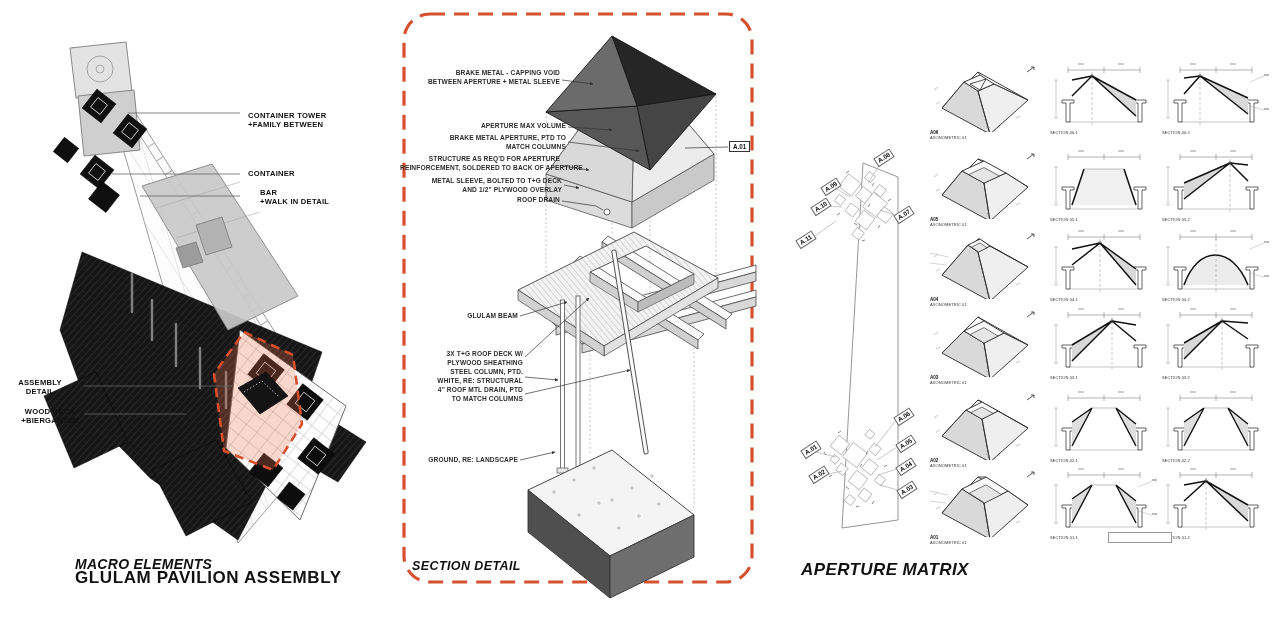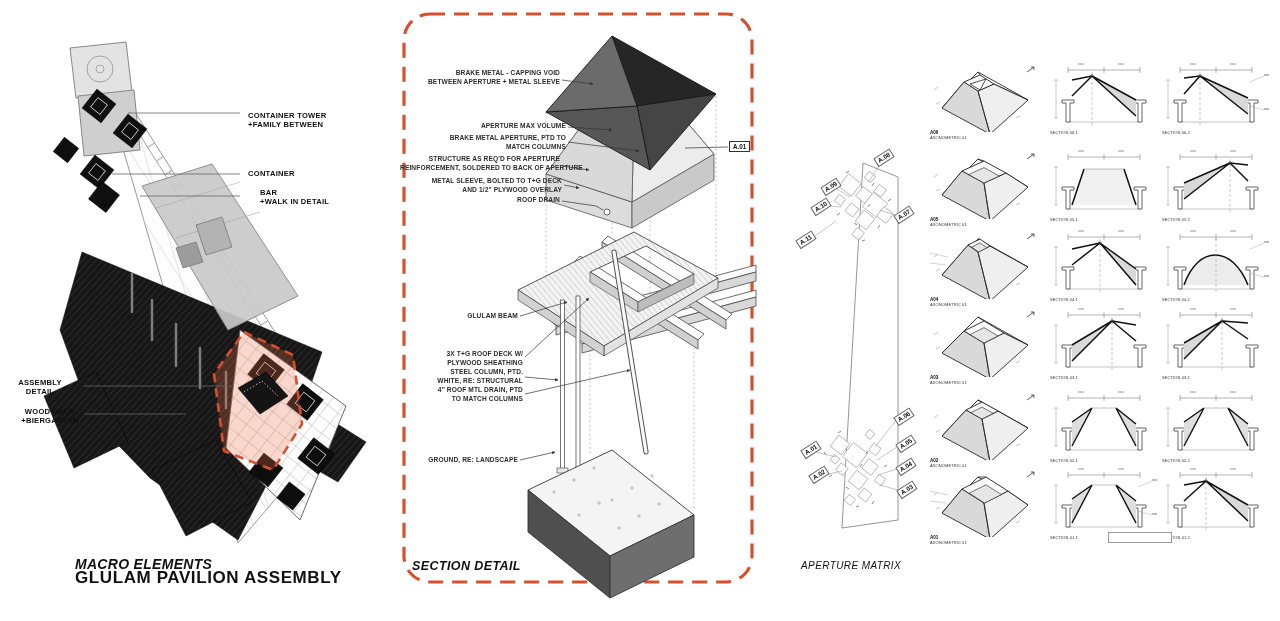--- a/index.html
+++ b/index.html
@@ -7,21 +7,21 @@
     width:1280px;height:621px;position:relative;background:#ffffff;overflow:hidden;
     font-family:"Liberation Sans",sans-serif;color:#1a1a1a;
   }
   .abs{position:absolute;}
   .lbl{position:absolute;font-weight:700;font-size:7.6px;line-height:8.6px;letter-spacing:.25px;color:#101010;white-space:nowrap;}
   .lbl.r{text-align:center;white-space:normal;}
   .ann{position:absolute;font-weight:700;font-size:6.6px;line-height:8.8px;letter-spacing:.12px;color:#2d2d2d;text-align:right;white-space:nowrap;}
   .eyebrow{position:absolute;font-style:italic;font-weight:700;font-size:14px;letter-spacing:.3px;color:#111;}
   .big-title{position:absolute;font-weight:800;font-size:17px;letter-spacing:.6px;color:#111;}
   .sec-title{position:absolute;font-style:italic;font-weight:800;font-size:12.5px;letter-spacing:.4px;color:#111;}
-  .mx-title{position:absolute;font-style:italic;font-weight:400;font-size:10px;letter-spacing:.4px;color:#111;}
+  .mx-title{position:absolute;font-style:italic;font-weight:700;font-size:17px;letter-spacing:.4px;color:#111;}
   .tag{position:absolute;font-size:6.3px;font-weight:700;color:#111;border:0.7px solid #666;background:#fff;
        padding:0 2px;line-height:8px;transform:rotate(-33deg);transform-origin:left center;white-space:nowrap;}
   .tagbox{position:absolute;font-size:6.3px;font-weight:700;color:#111;border:0.9px solid #333;background:#fff;
        padding:0.5px 3px;line-height:8px;white-space:nowrap;}
   .grid-cell{position:absolute;}
   .cap{position:absolute;left:2px;color:#111;line-height:4.8px;white-space:nowrap;}
   .cap .c1{font-size:4.6px;font-weight:700;display:block;}
   .cap .c2{font-size:4.0px;font-weight:400;color:#333;display:block;letter-spacing:.1px;}
   .legend-box{position:absolute;border:0.6px solid #999;background:#fff;}
   svg{display:block;}

